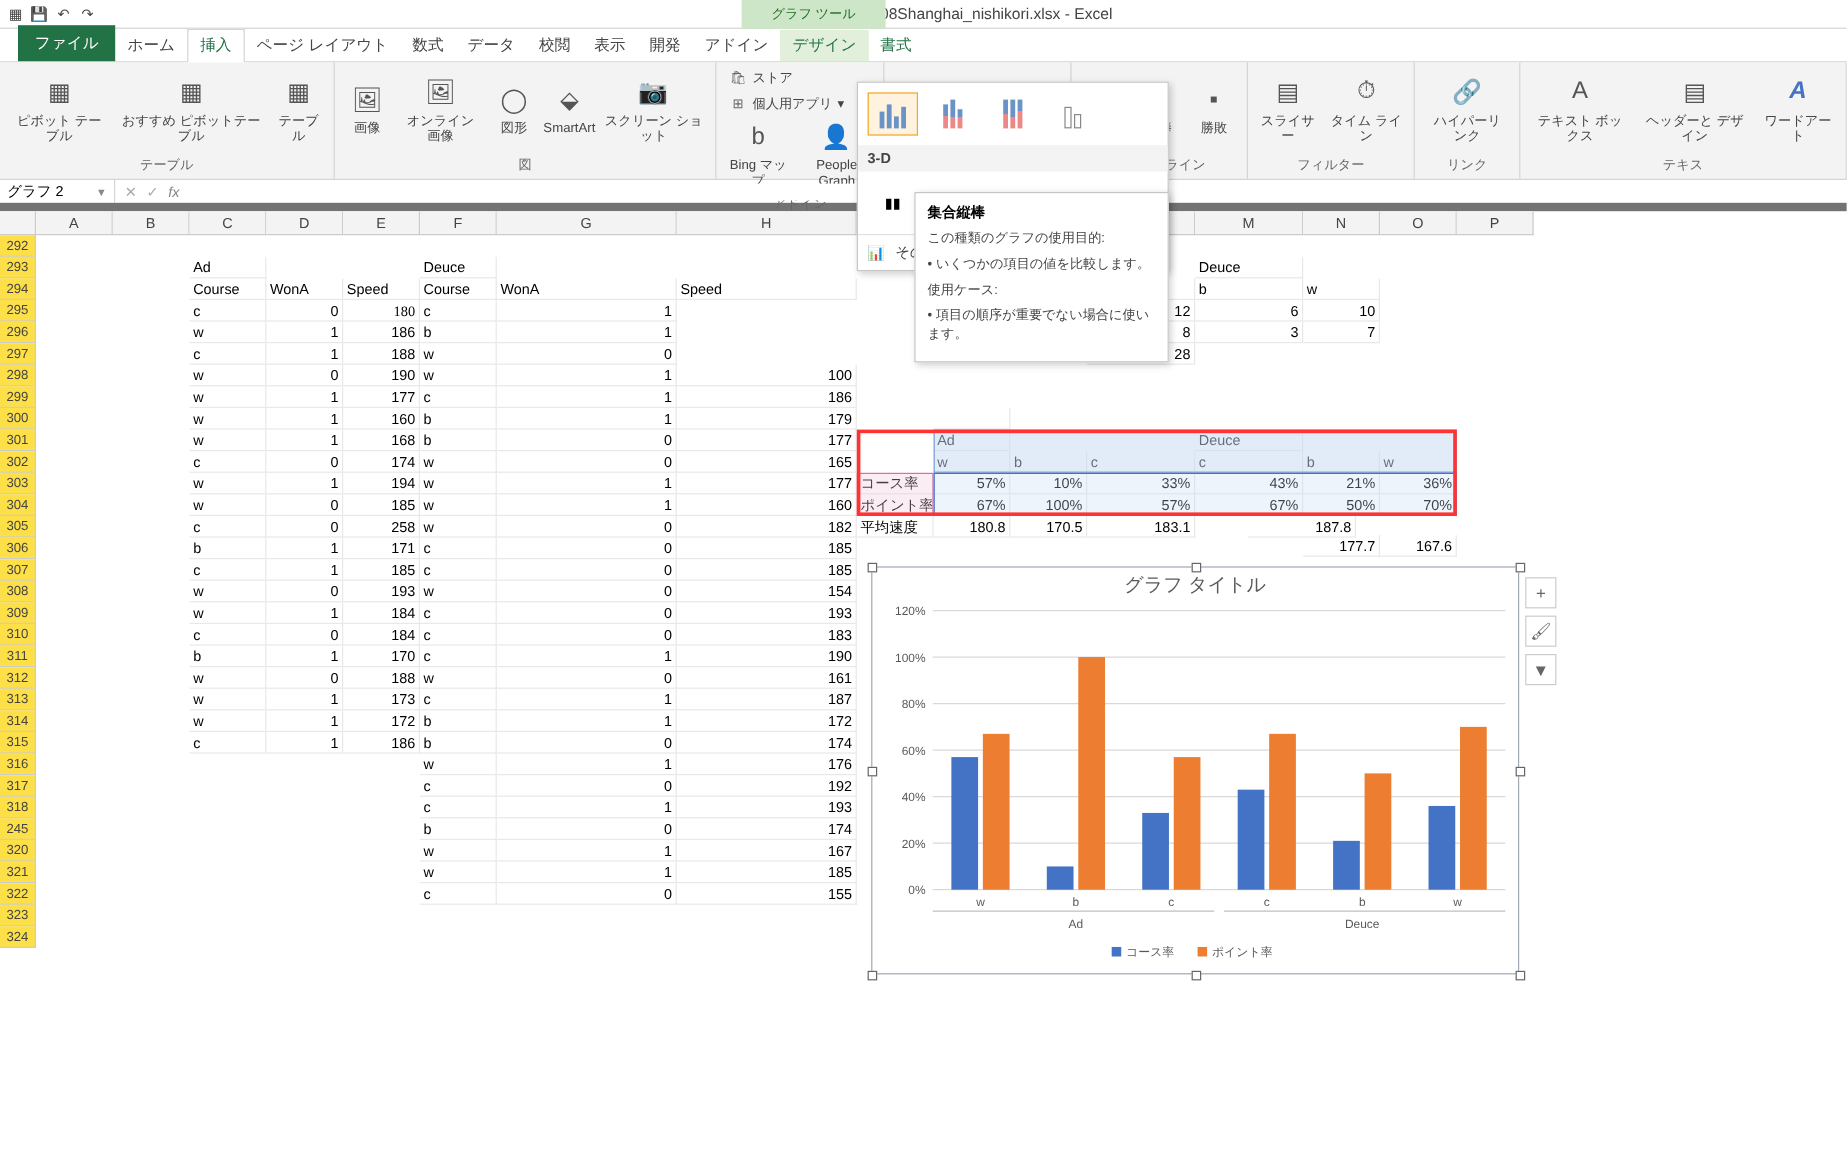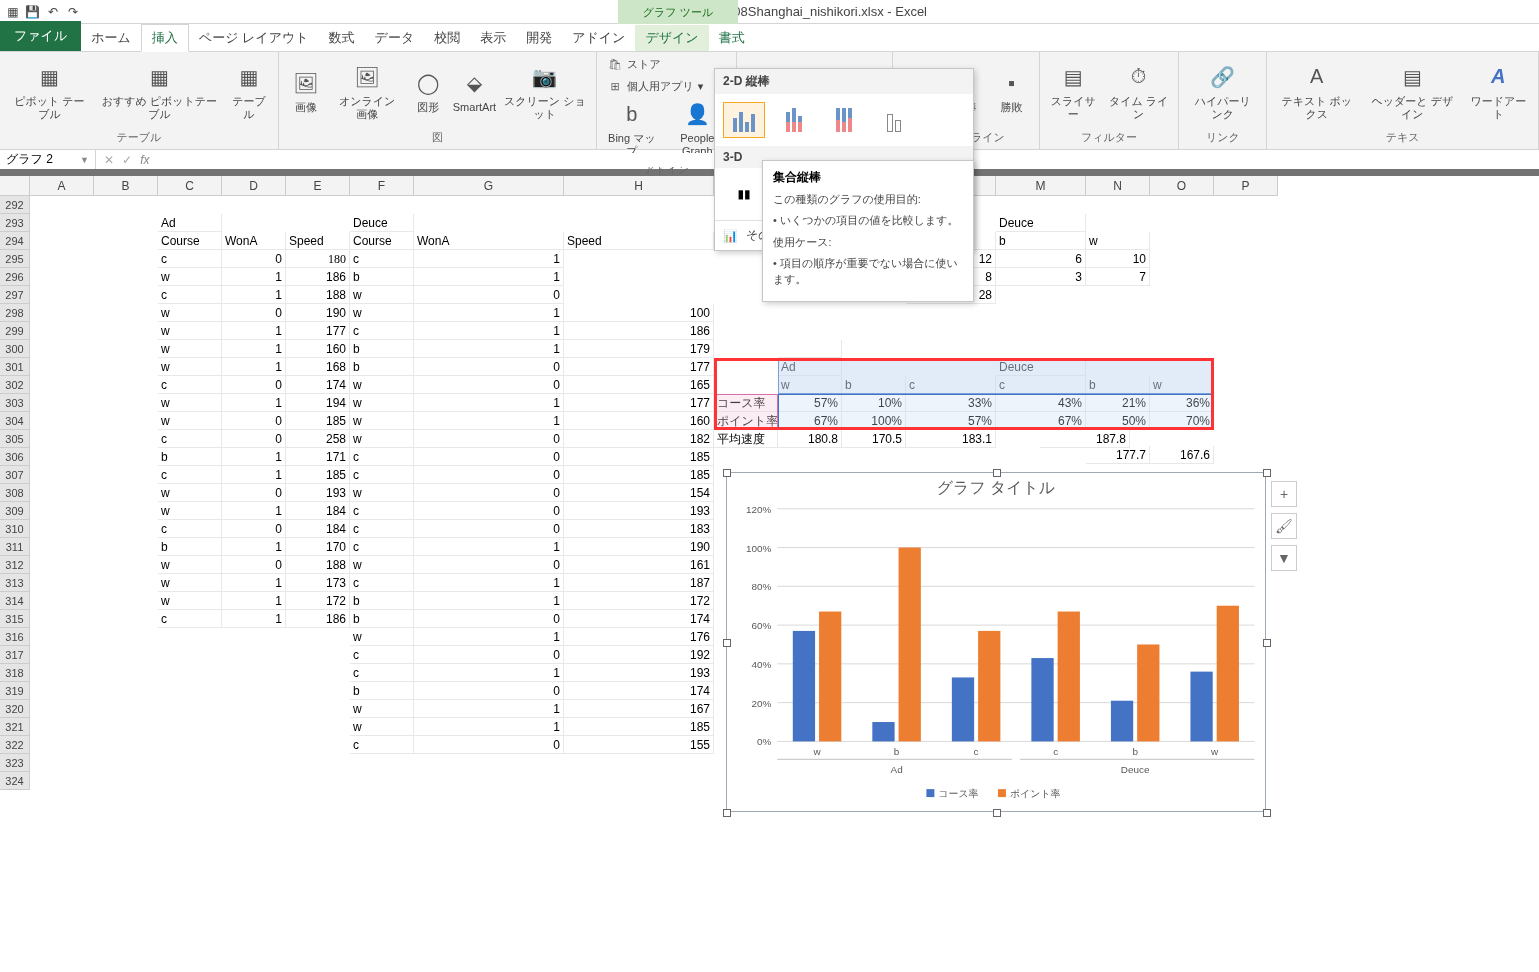--- a/index.html
+++ b/index.html
@@ -8,21 +8,21 @@
 
 .titlebar { height: 24px; background: #fff; display: flex; align-items: center; padding: 0 4px; border-bottom: 1px solid #d4d4d4; }
 .titlebar .qat { display: flex; gap: 2px; align-items: center; }
 .titlebar .qat-icon { width: 18px; height: 18px; display: flex; align-items: center; justify-content: center; font-size: 12px; color: #444; }
 .titlebar .title { flex: 1; text-align: center; color: #444; font-size: 13px; }
 .titlebar .chart-tools-label { position: absolute; left: 618px; top: 0; width: 120px; text-align: center; background: #cde6c7; color: #1e6b1e; font-size: 11px; height: 24px; line-height: 24px; }
 
 
 .ribbon-tabs { height: 28px; display: flex; align-items: flex-end; border-bottom: 1px solid #d4d4d4; }
 .ribbon-tab { padding: 4px 10px; font-size: 13px; color: #444; cursor: pointer; }
-.ribbon-tab.file { background: #217346; color: #fff; padding: 6px 14px; }
+.ribbon-tab.file { background: #217346; color: #fff; padding: 6px 14px; margin-left: 15px; }
 .ribbon-tab.active { background: #fff; border: 1px solid #d4d4d4; border-bottom: 1px solid #fff; margin-bottom: -1px; color: #217346; }
 .ribbon-tab.ctx { color: #217346; }
 .ribbon-tab.ctx.design { background: #e2efda; }
 
 
 .ribbon { height: 98px; background: #f3f3f3; border-bottom: 1px solid #d4d4d4; display: flex; }
 .ribbon-group { border-right: 1px solid #d4d4d4; display: flex; flex-direction: column; padding: 2px 6px; }
 .ribbon-group-body { flex: 1; display: flex; align-items: center; gap: 4px; }
 .ribbon-group-label { text-align: center; font-size: 11px; color: #666; padding: 2px 0; }
 .ribbon-btn { display: flex; flex-direction: column; align-items: center; justify-content: center; padding: 2px 4px; min-width: 42px; cursor: pointer; }
@@ -53,21 +53,21 @@
 .fx-icons { display: flex; gap: 8px; padding: 0 8px; color: #aaa; }
 .fx-label { color: #888; font-style: italic; margin-right: 6px; }
 .formula-input { flex: 1; border: none; outline: none; font-size: 12px; padding: 0 4px; }
 
 
 .grid-wrap { position: relative; overflow: hidden; height: calc(972px - 24px - 28px - 98px - 26px); }
 .grid-corner { position: absolute; left: 0; top: 0; width: 30px; height: 20px; background: #f3f3f3; border-right: 1px solid #ccc; border-bottom: 1px solid #ccc; }
 .col-headers { position: absolute; left: 30px; top: 0; height: 20px; display: flex; }
 .col-h { background: #f3f3f3; border-right: 1px solid #ccc; border-bottom: 1px solid #ccc; text-align: center; font-size: 12px; line-height: 20px; color: #444; }
 .row-headers { position: absolute; left: 0; top: 20px; width: 30px; }
-.row-h { height: 18px; background: #e5e5e5; border-right: 1px solid #ccc; border-bottom: 1px solid #ccc; text-align: center; font-size: 11px; line-height: 18px; color: #444; }
+.row-h { height: 18px; background: #fde047; border-right: 1px solid #ccc; border-bottom: 1px solid #ccc; text-align: center; font-size: 11px; line-height: 18px; color: #444; }
 .cells { position: absolute; left: 30px; top: 20px; }
 .cell { position: absolute; border-right: 1px solid #e8e8e8; border-bottom: 1px solid #e8e8e8; font-size: 12px; padding: 0 3px; line-height: 18px; height: 18px; color: #000; overflow: hidden; white-space: nowrap; }
 .cell.r { text-align: right; }
 
 
 .sel-outline { position: absolute; border: 3px solid #ff3333; pointer-events: none; z-index: 50; }
 .sel-hdr { position: absolute; border: 1px solid #7b9fd8; background: rgba(198,217,241,0.5); pointer-events: none; z-index: 40; }
 .sel-data { position: absolute; border: 1px solid #4472c4; background: rgba(198,217,241,0.3); pointer-events: none; z-index: 40; }
 .sel-row { position: absolute; border: 1px solid #d870a8; background: rgba(240,200,220,0.3); pointer-events: none; z-index: 40; }
 
@@ -256,21 +256,20 @@
           <div class="icn" style="color:#4472c4;font-style:italic;font-weight:bold">A</div>
           <div class="lbl">ワードアー
 ト</div>
         </div>
     </div>
     <div class="ribbon-group-label">テキス</div>
   </div>
 </div>
 
 <div class="chart-dd">
-  <div class="chart-dd-section-title">2-D 縦棒</div>
   <div class="chart-dd-row">
     <div class="chart-dd-item hover">
         <div class="bar-mini">
           <span style="height:14px"></span>
           <span style="height:20px"></span>
           <span style="height:10px"></span>
           <span style="height:18px"></span>
         </div>
       </div>
     <div class="chart-dd-item">
@@ -369,21 +368,21 @@
       <div class="row-h">309</div>
       <div class="row-h">310</div>
       <div class="row-h">311</div>
       <div class="row-h">312</div>
       <div class="row-h">313</div>
       <div class="row-h">314</div>
       <div class="row-h">315</div>
       <div class="row-h">316</div>
       <div class="row-h">317</div>
       <div class="row-h">318</div>
-      <div class="row-h">319</div>
+      <div class="row-h">245</div>
       <div class="row-h">320</div>
       <div class="row-h">321</div>
       <div class="row-h">322</div>
       <div class="row-h">323</div>
       <div class="row-h">324</div>
     </div>
   <div class="cells" id="cells">
       <div class="cell" style="left: 128px; top: 18px; width: 64px;">Ad</div>
       <div class="cell" style="left: 320px; top: 18px; width: 64px;">Deuce</div>
       <div class="cell" style="left: 966px; top: 18px; width: 90px;">Deuce</div>

